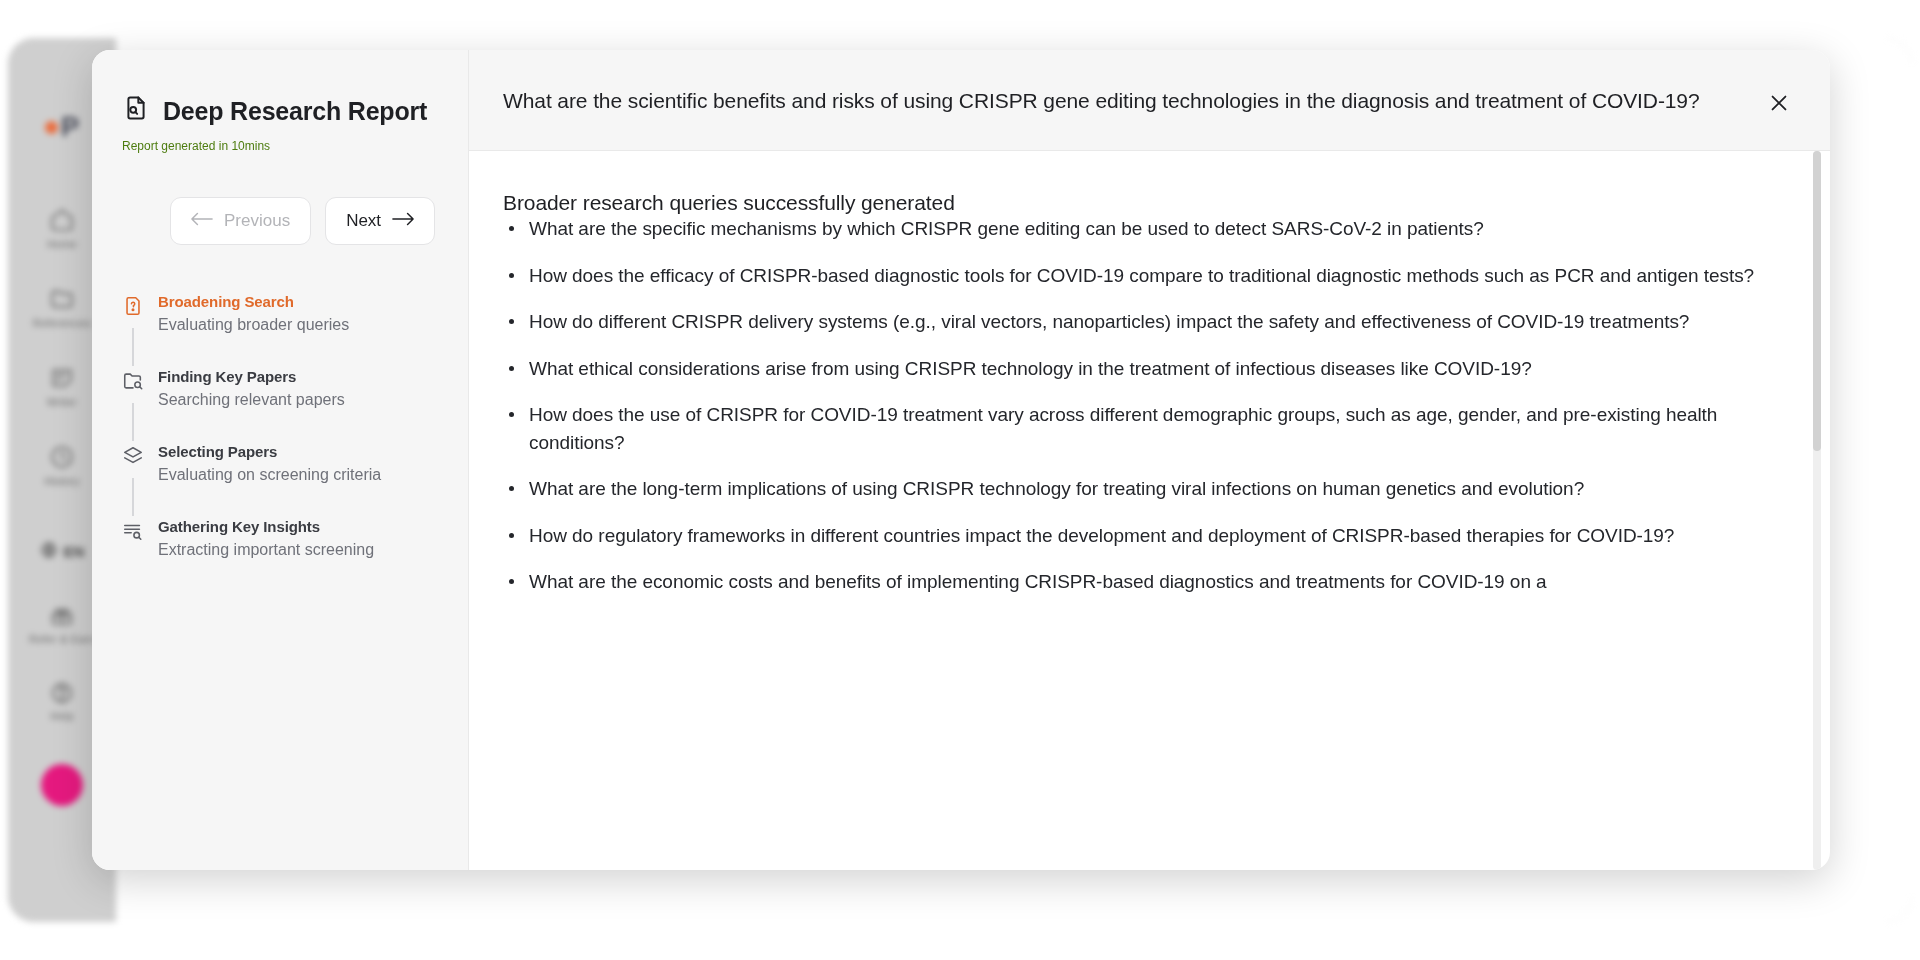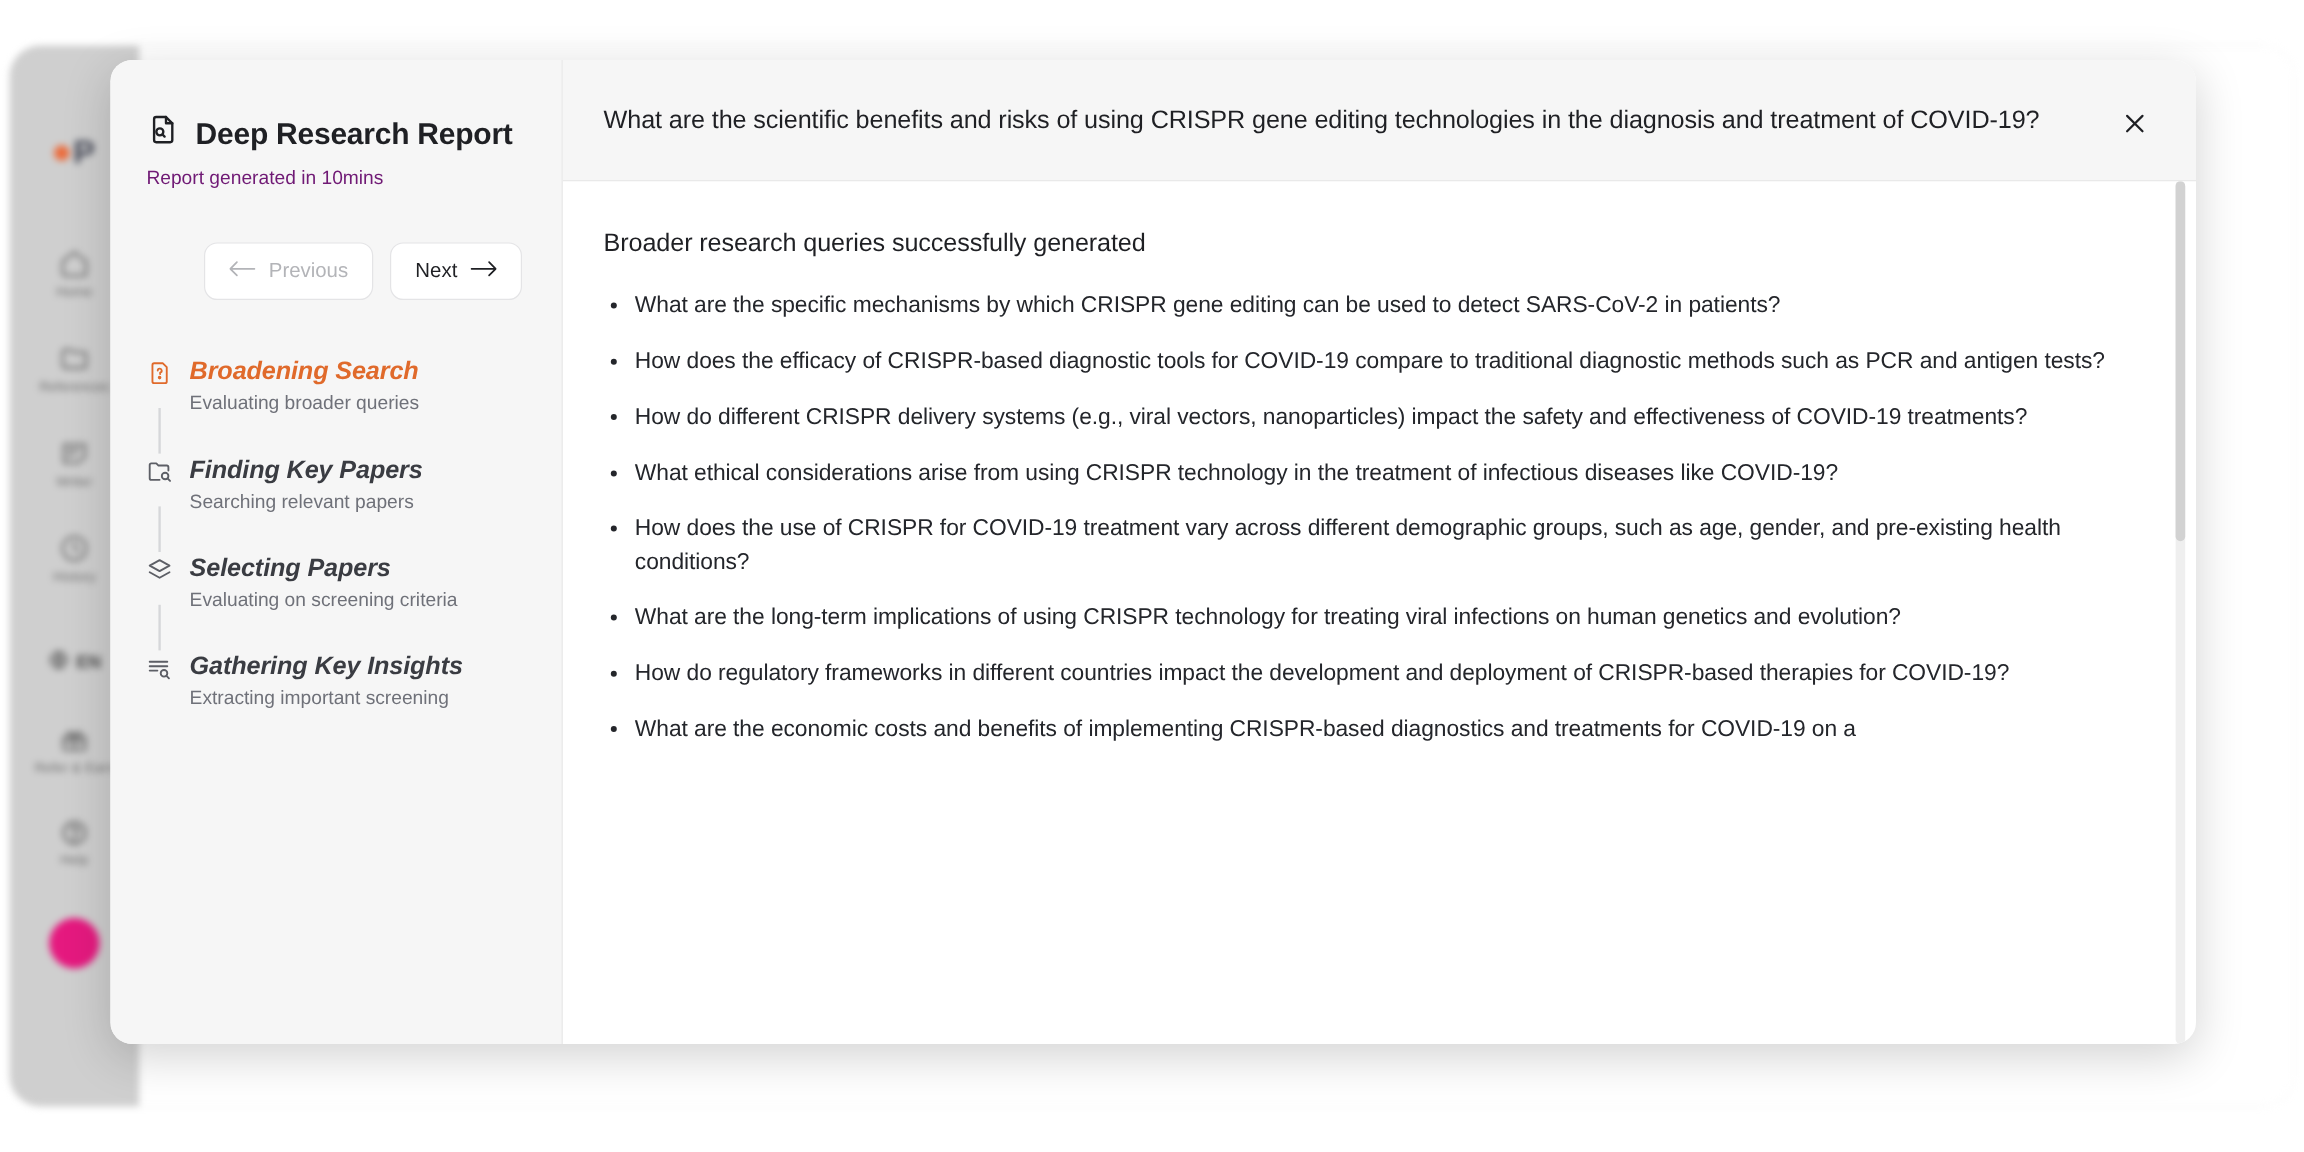--- a/index.html
+++ b/index.html
@@ -127,22 +127,22 @@
     gap: 13px;
   }
   .panel-title {
     font-size: 25px;
     font-weight: 700;
     color: #1f2024;
     letter-spacing: -.2px;
   }
   .panel-sub {
     margin-top: 13px;
-    font-size: 16px;
-    color: #701a75;
+    font-size: 12px;
+    color: #4d7c0f;
   }
   .nav-row {
     margin-top: 44px;
     display: flex;
     gap: 14px;
     padding-left: 48px;
   }
   .nav-btn {
     height: 48px;
     background: #ffffff;
@@ -170,25 +170,24 @@
   .step-icon {
     position: absolute;
     left: 0;
     top: 2px;
     width: 22px;
     height: 22px;
     color: #5d5f66;
   }
   .step.active .step-icon { color: #e06a2b; }
   .step-name {
-    font-size: 21px;
+    font-size: 15px;
     font-weight: 600;
     color: #3a3c42;
     letter-spacing: -.1px;
-    font-style: italic;
   }
   .step.active .step-name { color: #e06a2b; }
   .step-desc {
     margin-top: 6px;
     font-size: 16px;
     color: #6f7179;
   }
   .step-gap {
     height: 28px;
     position: relative;
@@ -241,21 +240,20 @@
   .right-body {
     flex: 1;
     padding: 40px 60px 0 34px;
     overflow: hidden;
     position: relative;
   }
   .body-heading {
     font-size: 21px;
     color: #1f2024;
     letter-spacing: -.1px;
-    margin-bottom: 26px;
   }
   .q-list { list-style: none; }
   .q-item {
     position: relative;
     padding-left: 26px;
     margin-bottom: 19px;
     font-size: 19px;
     line-height: 1.45;
     color: #24262b;
     letter-spacing: -.05px;

